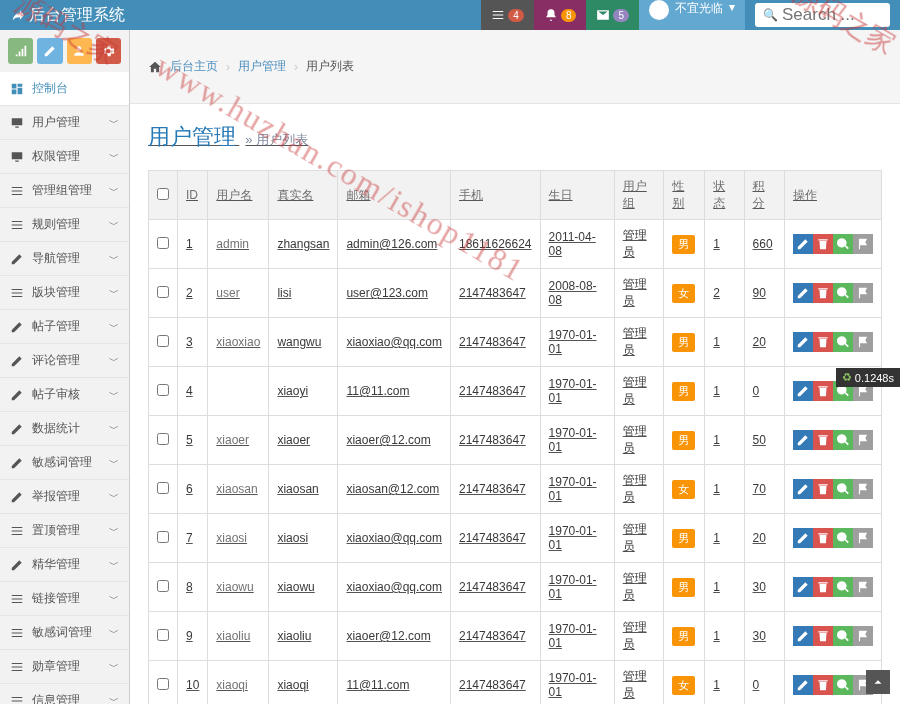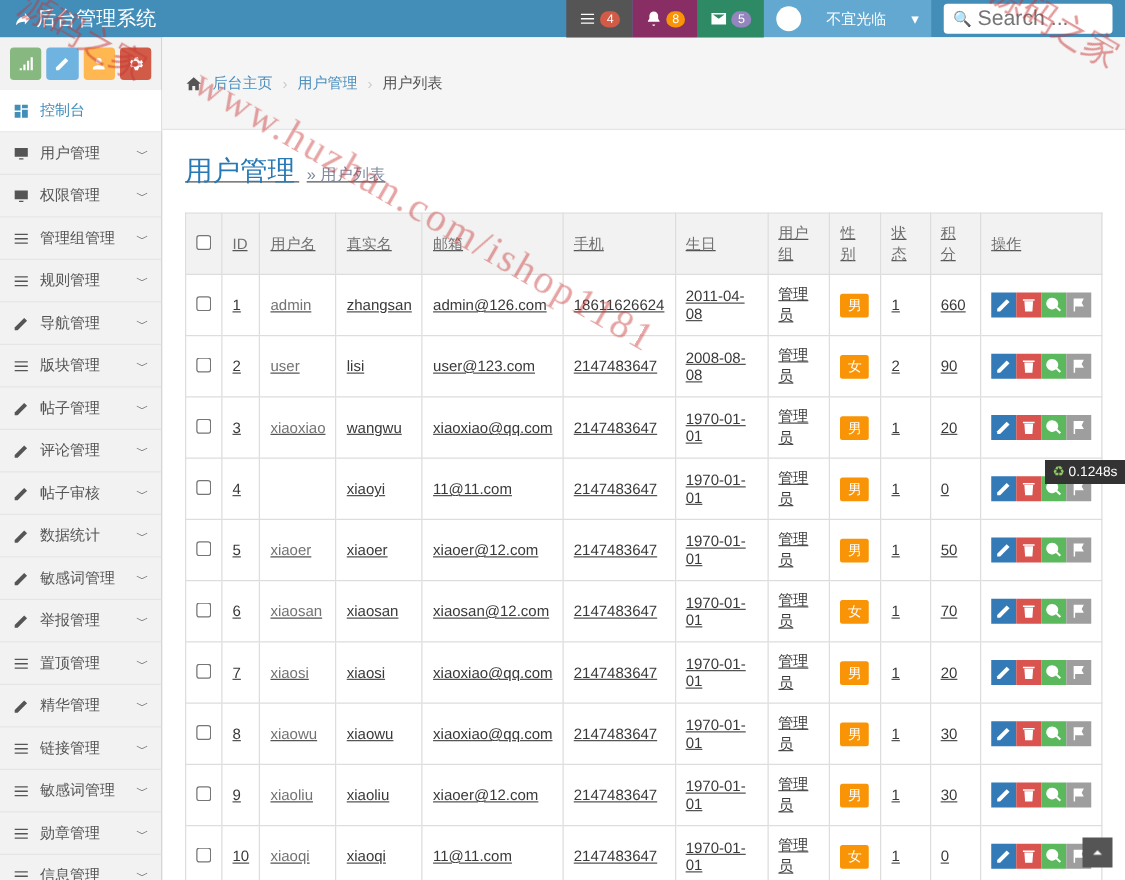--- a/index.html
+++ b/index.html
@@ -6,21 +6,21 @@
 body { font-family: "Microsoft YaHei", Arial, sans-serif; font-size: 12px; color: #555; background: #fff; }
 .topbar { background: #438eb9; color: #fff; height: 30px; display: flex; align-items: center; padding: 0 10px; }
 .brand { display: flex; align-items: center; font-size: 16px; gap: 5px; }
 .topbar-right { margin-left: auto; display: flex; align-items: center; gap: 0; }
 .nav-btn { background: #555; color: #fff; padding: 5px 10px; display: flex; align-items: center; gap: 3px; position: relative; cursor: pointer; height: 30px; }
 .nav-btn.purple { background: #892e65; }
 .nav-btn.green { background: #2e8965; }
 .nav-btn .badge { background: #d15b47; color: #fff; border-radius: 10px; padding: 1px 5px; font-size: 10px; }
 .nav-btn.purple .badge { background: #f89406; }
 .nav-btn.green .badge { background: #9585bf; }
-.user-area { display: flex; align-items: center; gap: 20px; padding: 0 10px; background: #62a8d1; height: 30px; cursor: pointer; }
+.user-area { display: flex; gap: 6px; padding: 0 10px; background: #62a8d1; height: 30px; cursor: pointer; }
 .avatar { width: 20px; height: 20px; border-radius: 50%; background: #fff; }
 .search-box { background: #fff; border-radius: 3px; padding: 2px 8px; display: flex; align-items: center; gap: 4px; margin-left: 10px; }
 .search-box input { border: none; outline: none; font-size: 17px; width: 100px; }
 .search-icon { color: #ccc; }
 .layout { display: flex; min-height: calc(100vh - 30px); }
 .sidebar { width: 130px; background: #f2f2f2; border-right: 1px solid #ccc; }
 .sb-btns { display: flex; padding: 8px; gap: 4px; }
 .sb-btn { flex: 1; height: 26px; border-radius: 3px; display: flex; align-items: center; justify-content: center; color: #fff; cursor: pointer; }
 .sb-btn.b1 { background: #87b87f; }
 .sb-btn.b2 { background: #6fb3e0; }

